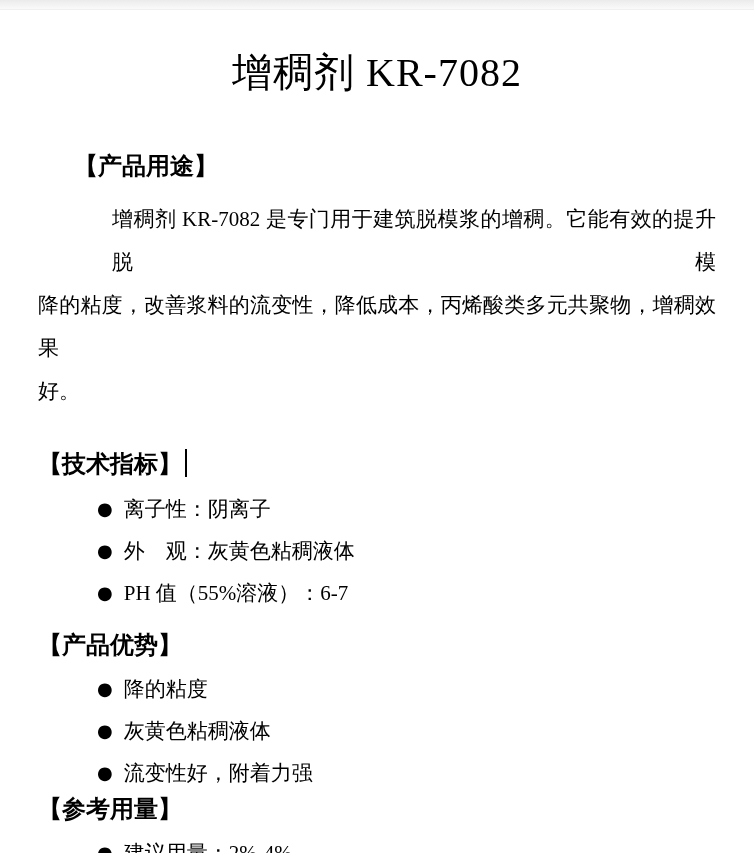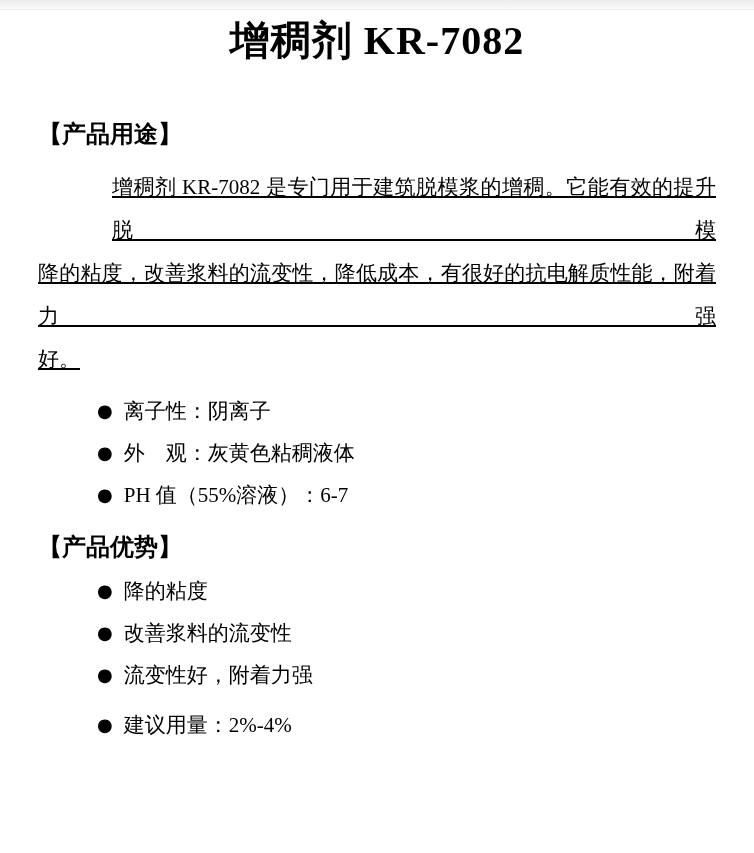--- a/index.html
+++ b/index.html
@@ -12,49 +12,48 @@
   }
   .topbar {
     height: 10px;
     background: linear-gradient(#ebebeb, #fafafa);
     border-bottom: 1px solid #f0f0f0;
   }
   .page {
     padding: 0 38px;
   }
   .doc-title {
-    margin-top: 6px;
+    margin-top: 38px;
     font-size: 40px;
     line-height: 50px;
-    font-weight: 700;
+    font-weight: 400;
     text-align: center;
     letter-spacing: 1px;
     white-space: nowrap;
   }
   .sec-heading {
     font-size: 24px;
     line-height: 30px;
     font-weight: bold;
     white-space: nowrap;
   }
-  .sec-heading.usage   { margin-top: 53px; }
+  .sec-heading.usage   { margin-top: 53px; margin-left: 36px; }
   .sec-heading.tech    { margin-top: 36px; }
   .sec-heading.adv     { margin-top: 16px; }
   .sec-heading.dosage  { margin-top: 0; }
   .caret {
     display: inline-block;
     width: 2px; height: 28px;
     background: #000;
     margin-left: 3px;
     vertical-align: -5px;
   }
   .para {
     margin-top: 17px;
     font-size: 21px;
-    text-decoration: underline;
   }
   .para-line {
     display: block;
     line-height: 43px;
     text-align: justify;
     text-align-last: justify;
   }
   .para-line.first { padding-left: 74px; }
   .para-line.last  { text-align: left; text-align-last: left; }
   ul.bullets {
@@ -81,35 +80,37 @@
 
 <div class="topbar"></div>
 
 <div class="page">
 
   <h1 class="doc-title">增稠剂 KR-7082</h1>
 
   <div class="sec-heading usage">【产品用途】</div>
   <p class="para">
     <span class="para-line first">增稠剂 KR-7082 是专门用于建筑脱模浆的增稠。它能有效的提升脱模</span>
-    <span class="para-line">降的粘度，改善浆料的流变性，降低成本，有很好的抗电解质性能，附着力强</span>
+    <span class="para-line">降的粘度，改善浆料的流变性，降低成本，丙烯酸类多元共聚物，增稠效果</span>
     <span class="para-line last">好。</span>
   </p>
 
+  <div class="sec-heading tech"><span>【技术指标】</span><span class="caret"></span></div>
   <ul class="bullets tech">
     <li><span class="dot">●</span><span>离子性：阴离子</span></li>
     <li><span class="dot">●</span><span>外　观：灰黄色粘稠液体</span></li>
     <li><span class="dot">●</span><span>PH 值（55%溶液）：6-7</span></li>
   </ul>
 
   <div class="sec-heading adv">【产品优势】</div>
   <ul class="bullets adv">
     <li><span class="dot">●</span><span>降的粘度</span></li>
-    <li><span class="dot">●</span><span>改善浆料的流变性</span></li>
+    <li><span class="dot">●</span><span>灰黄色粘稠液体</span></li>
     <li><span class="dot">●</span><span>流变性好，附着力强</span></li>
   </ul>
 
+  <div class="sec-heading dosage">【参考用量】</div>
   <ul class="bullets dosage">
     <li><span class="dot">●</span><span>建议用量：2%-4%</span></li>
 
   </ul>
 
 </div>
 
 </body></html>

